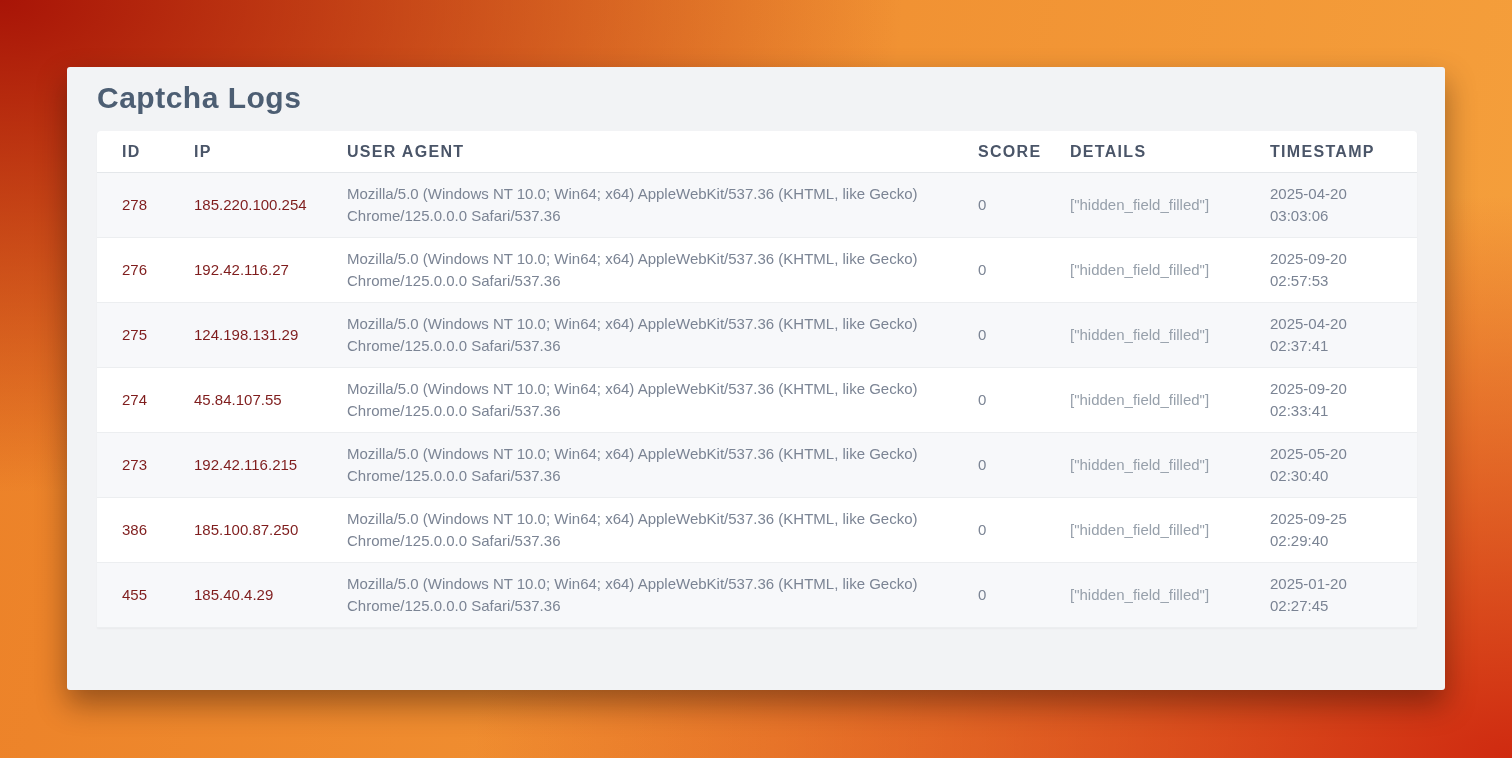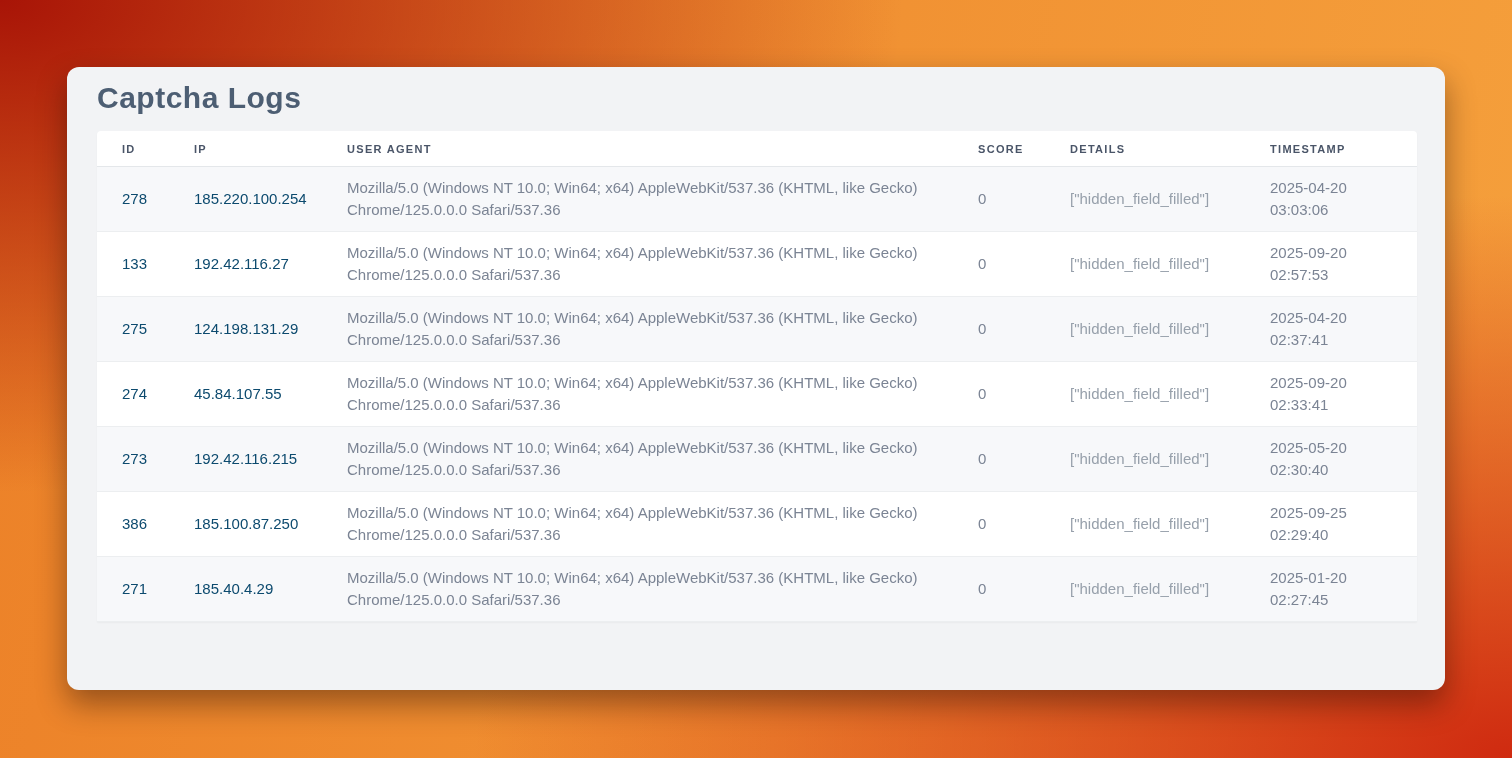--- a/index.html
+++ b/index.html
@@ -6,51 +6,51 @@
   body{
     width:1512px;height:758px;overflow:hidden;
     font-family:"Liberation Sans",sans-serif;
     background:
       radial-gradient(115% 125% at 0% 0%, #a81407 0%, rgba(168,20,7,0) 52%),
       radial-gradient(125% 135% at 100% 100%, #cf2a10 0%, rgba(207,42,16,0) 55%),
       linear-gradient(100deg, #ec8128 0%, #f5a03c 100%);
   }
   .card{
     position:absolute;left:67px;top:67px;width:1378px;height:623px;
-    background:#f2f3f5;border-radius:12px;box-sizing:border-box;
+    background:#f2f3f5;border-radius:3px;box-sizing:border-box;
     padding:0 30px;overflow:hidden;
     box-shadow:0 14px 30px rgba(30,10,5,.42);
   }
   .title{
     margin:14px 0 17px 0;
     font-size:30px;line-height:33px;font-weight:600;
     color:#4d5e73;letter-spacing:.5px;
   }
   table{
     width:1320px;border-collapse:collapse;table-layout:fixed;
     background:#ffffff;border-radius:4px 4px 0 0;overflow:hidden;
     box-shadow:0 1px 2px rgba(0,0,0,.04);
   }
   col.c-id{width:72px;}  col.c-ip{width:153px;}  col.c-ua{width:631px;}
   col.c-score{width:92px;} col.c-details{width:200px;} col.c-ts{width:172px;}
   th{
-    text-align:left;font-size:11px;font-weight:700;letter-spacing:1.3px;
+    text-align:left;font-size:16px;font-weight:700;letter-spacing:1.3px;
     color:#4a5568;padding:12px 10px 11px 25px;
     border-bottom:1px solid #e4e7ea;white-space:nowrap;
   }
   td{
     font-size:15px;line-height:22px;color:#7b8494;
     padding:10px 10px 10px 25px;height:44px;
     vertical-align:middle;word-wrap:break-word;
   }
   tbody tr{border-bottom:1px solid #eceef0;}
   tbody tr:nth-child(odd){background:#f7f8fa;}
   tbody tr:nth-child(even){background:#ffffff;}
   td.col-details{color:#97a0ab;}
-  td.col-id,td.col-ip{color:#0c4a6e;}
+  td.col-id,td.col-ip{color:#7f1d1d;}
 </style>
 </head>
 <body>
 
 <div class="card">
   <h1 class="title">Captcha Logs</h1>
   <table>
     <colgroup>
       <col class="c-id">
         <col class="c-ip">
@@ -72,21 +72,21 @@
     <tbody id="tbody">
         <tr>
           <td class="col-id">278</td>
           <td class="col-ip">185.220.100.254</td>
           <td class="col-user_agent">Mozilla/5.0 (Windows NT 10.0; Win64; x64) AppleWebKit/537.36 (KHTML, like Gecko) Chrome/125.0.0.0 Safari/537.36</td>
           <td class="col-score">0</td>
           <td class="col-details">["hidden_field_filled"]</td>
           <td class="col-timestamp">2025-04-20 03:03:06</td>
         </tr>
         <tr>
-          <td class="col-id">133</td>
+          <td class="col-id">276</td>
           <td class="col-ip">192.42.116.27</td>
           <td class="col-user_agent">Mozilla/5.0 (Windows NT 10.0; Win64; x64) AppleWebKit/537.36 (KHTML, like Gecko) Chrome/125.0.0.0 Safari/537.36</td>
           <td class="col-score">0</td>
           <td class="col-details">["hidden_field_filled"]</td>
           <td class="col-timestamp">2025-09-20 02:57:53</td>
         </tr>
         <tr>
           <td class="col-id">275</td>
           <td class="col-ip">124.198.131.29</td>
           <td class="col-user_agent">Mozilla/5.0 (Windows NT 10.0; Win64; x64) AppleWebKit/537.36 (KHTML, like Gecko) Chrome/125.0.0.0 Safari/537.36</td>
@@ -112,21 +112,21 @@
         </tr>
         <tr>
           <td class="col-id">386</td>
           <td class="col-ip">185.100.87.250</td>
           <td class="col-user_agent">Mozilla/5.0 (Windows NT 10.0; Win64; x64) AppleWebKit/537.36 (KHTML, like Gecko) Chrome/125.0.0.0 Safari/537.36</td>
           <td class="col-score">0</td>
           <td class="col-details">["hidden_field_filled"]</td>
           <td class="col-timestamp">2025-09-25 02:29:40</td>
         </tr>
         <tr>
-          <td class="col-id">271</td>
+          <td class="col-id">455</td>
           <td class="col-ip">185.40.4.29</td>
           <td class="col-user_agent">Mozilla/5.0 (Windows NT 10.0; Win64; x64) AppleWebKit/537.36 (KHTML, like Gecko) Chrome/125.0.0.0 Safari/537.36</td>
           <td class="col-score">0</td>
           <td class="col-details">["hidden_field_filled"]</td>
           <td class="col-timestamp">2025-01-20 02:27:45</td>
         </tr>
       </tbody>
   </table>
 </div>
 

